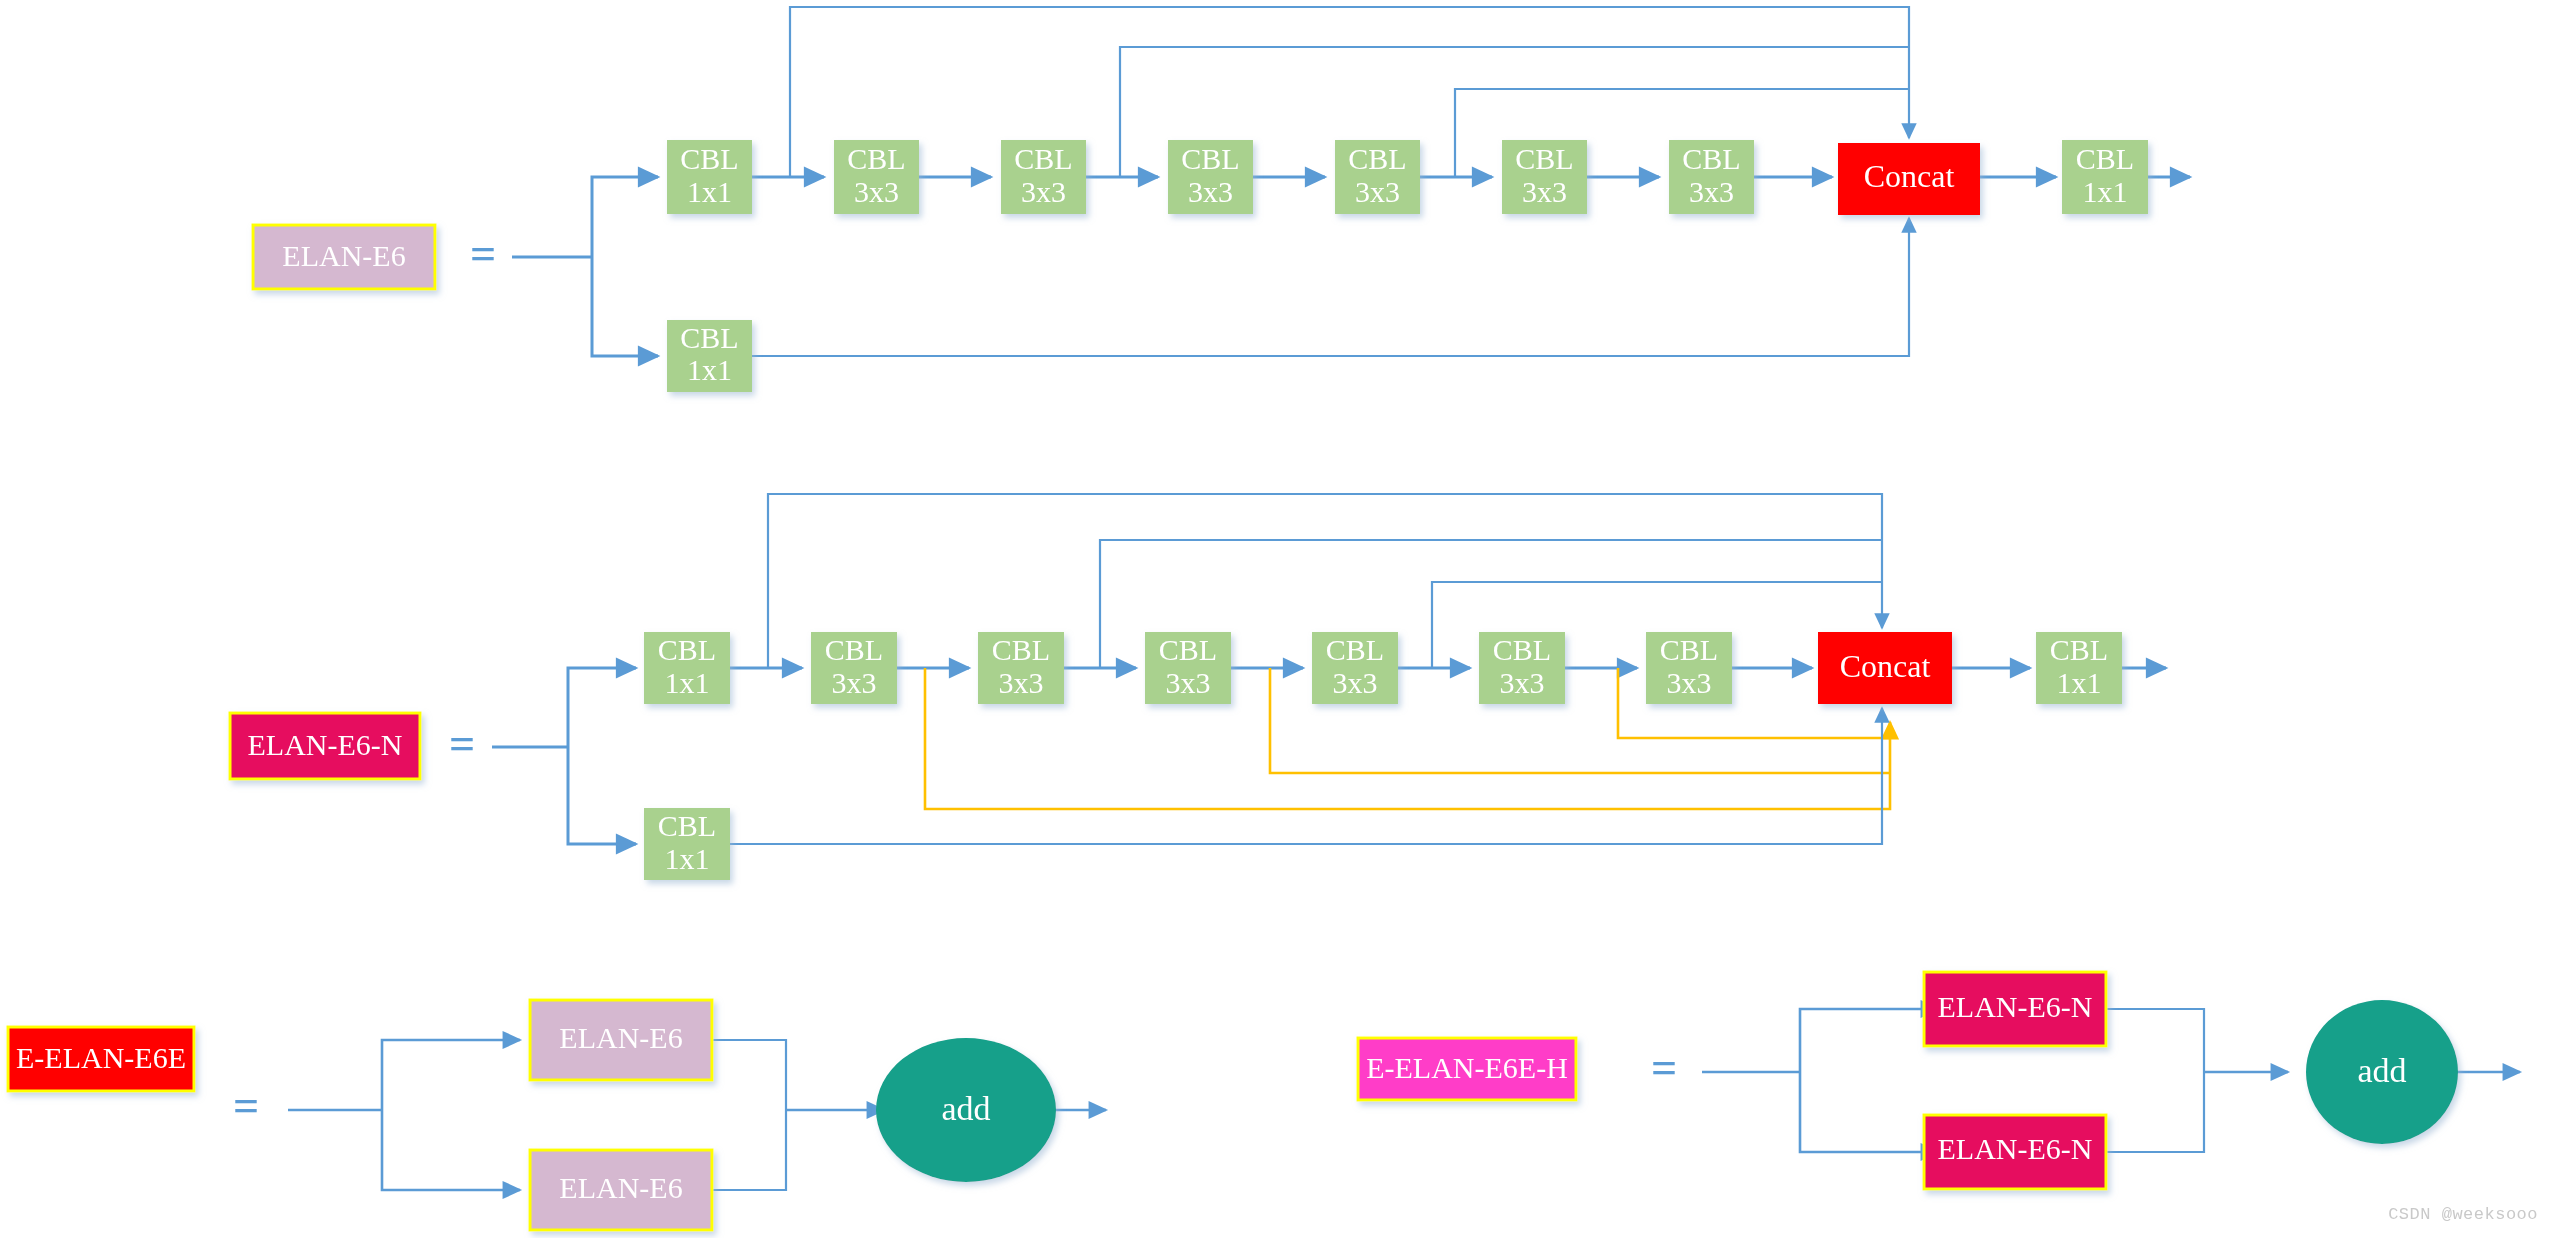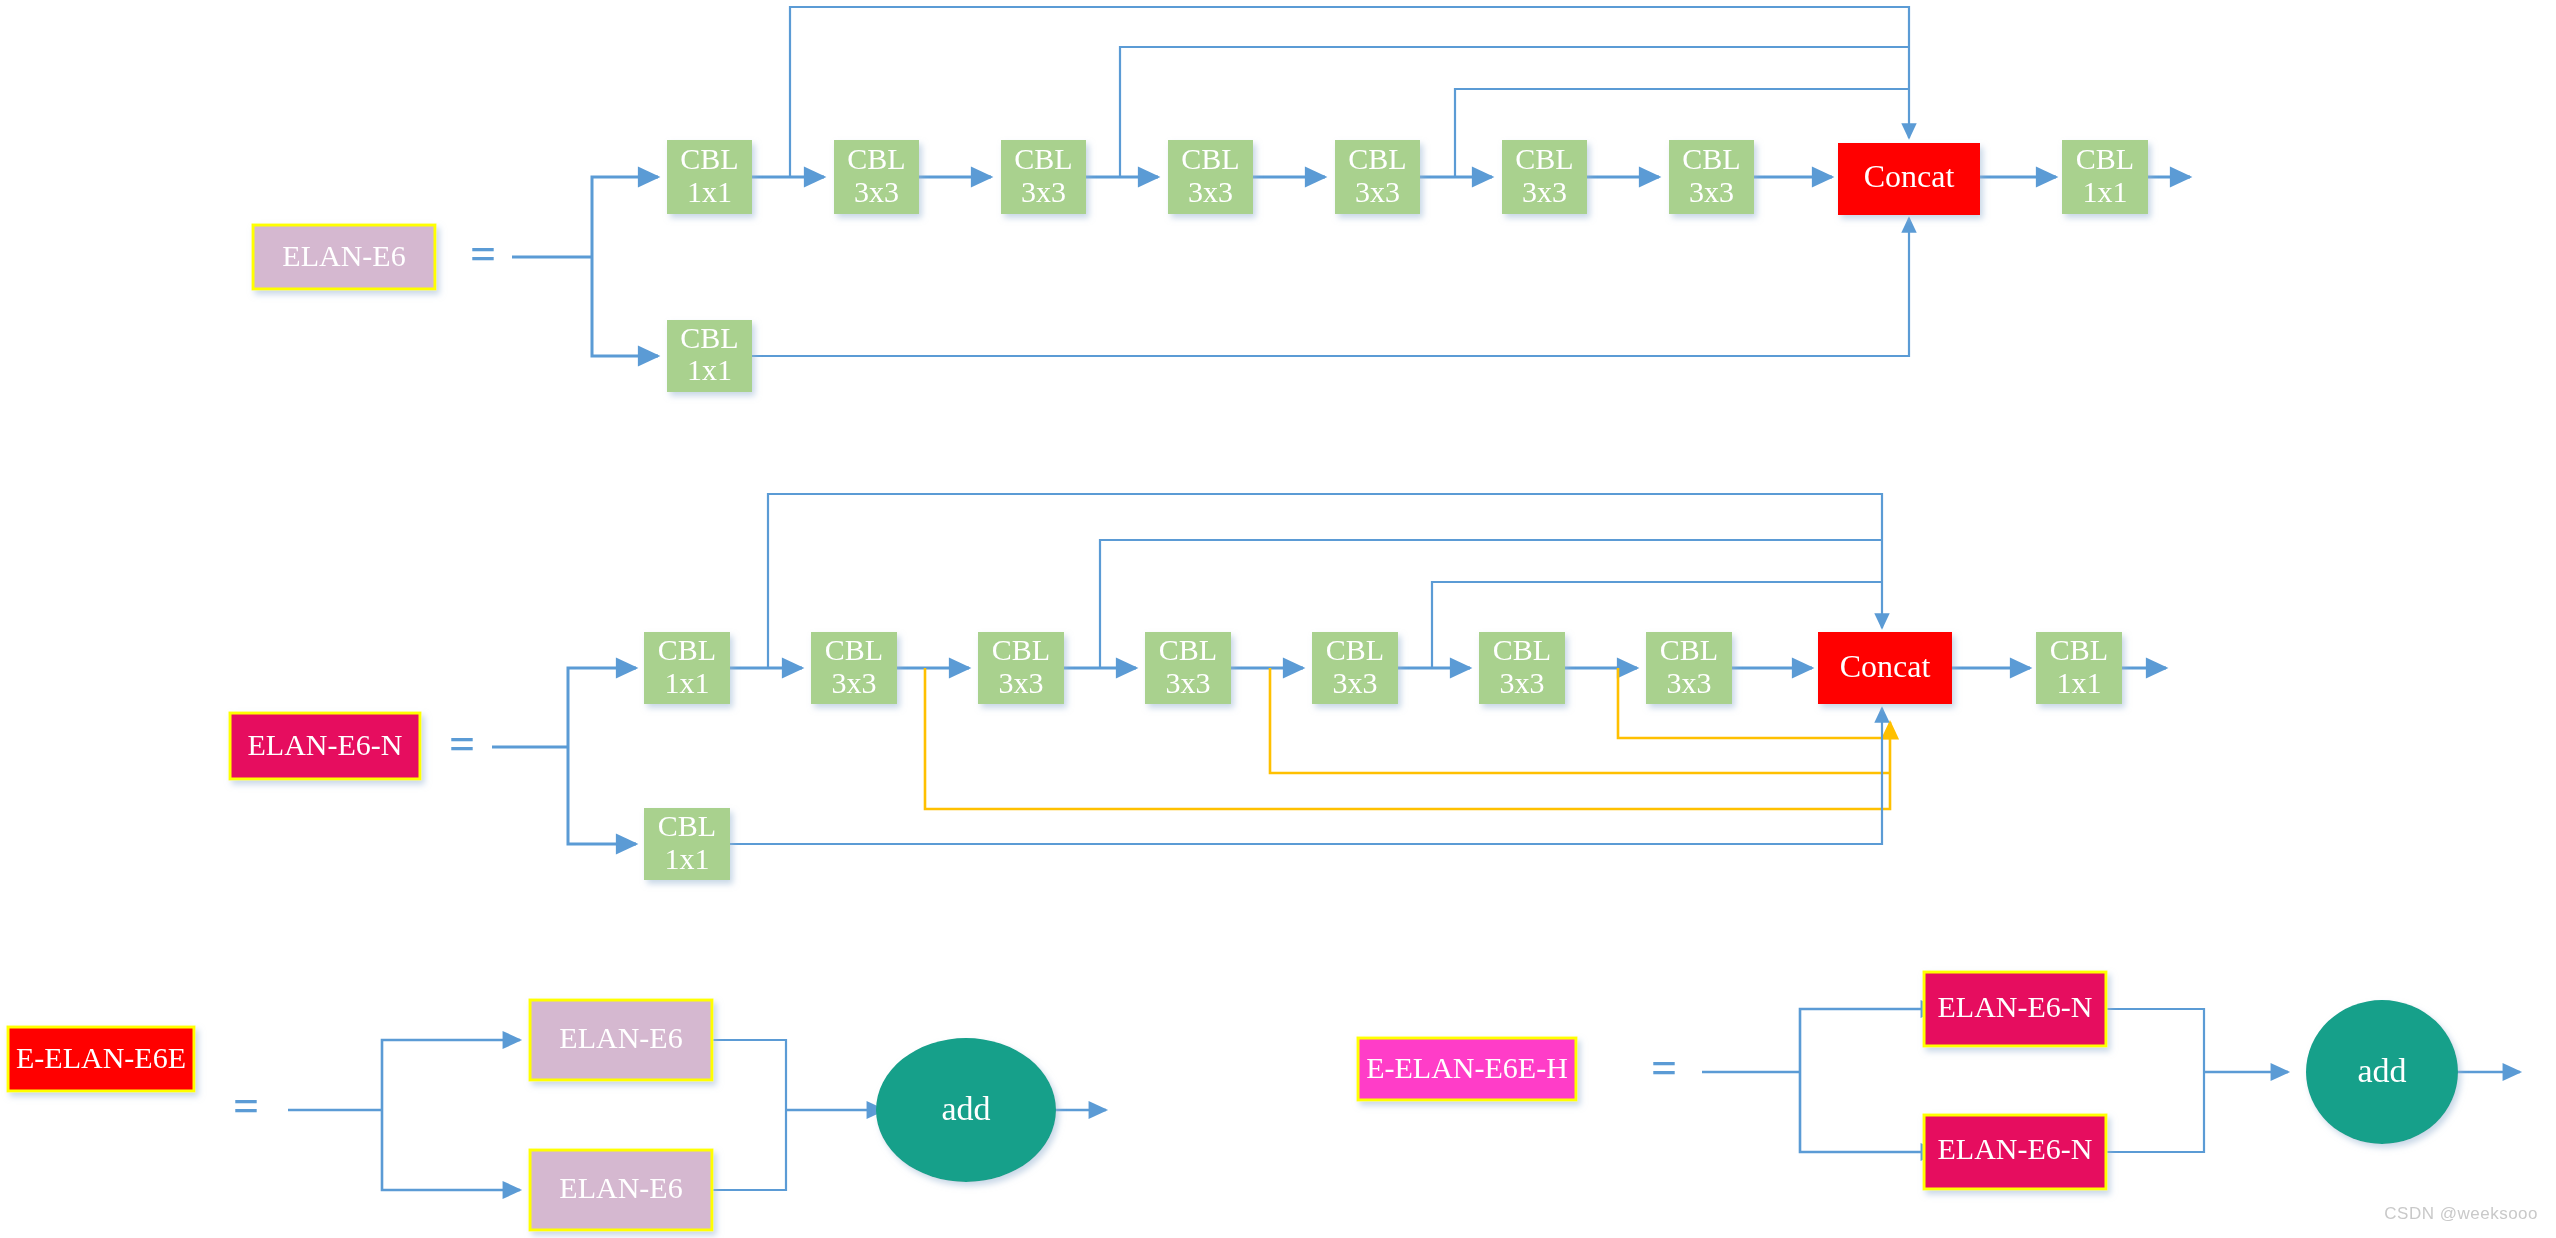--- a/index.html
+++ b/index.html
@@ -8,21 +8,21 @@
   #stage{position:absolute;left:0;top:0;width:2556px;height:1238px;}
   svg{position:absolute;left:0;top:0;}
   .nodeLabel{font-family:"Liberation Serif",serif;fill:#ffffff;text-anchor:middle;
              dominant-baseline:middle;}
   .cbl-text{font-size:30px;}
   .concat-text{font-size:32px;}
   .chip-text{font-size:30px;}
   .add-text{font-size:34px;}
   .eq{font-family:"Liberation Serif",serif;fill:#5b9bd5;font-size:46px;
       text-anchor:middle;dominant-baseline:middle;font-weight:bold;}
-  .wm{position:absolute;right:18px;bottom:14px;font-family:Liberation Sans, sans-serif;
+  .wm{position:absolute;right:18px;bottom:14px;font-family:Liberation Mono, monospace;
       font-size:17px;color:#c9c9c9;letter-spacing:.5px;}
 </style>
 </head>
 <body>
 
 <div id="stage">
 
 <svg width="2556" height="1238" viewBox="0 0 2556 1238">
   <defs>
     <marker id="ah-blue" markerWidth="9" markerHeight="9" refX="7.2" refY="4.5" orient="auto" markerUnits="strokeWidth">

